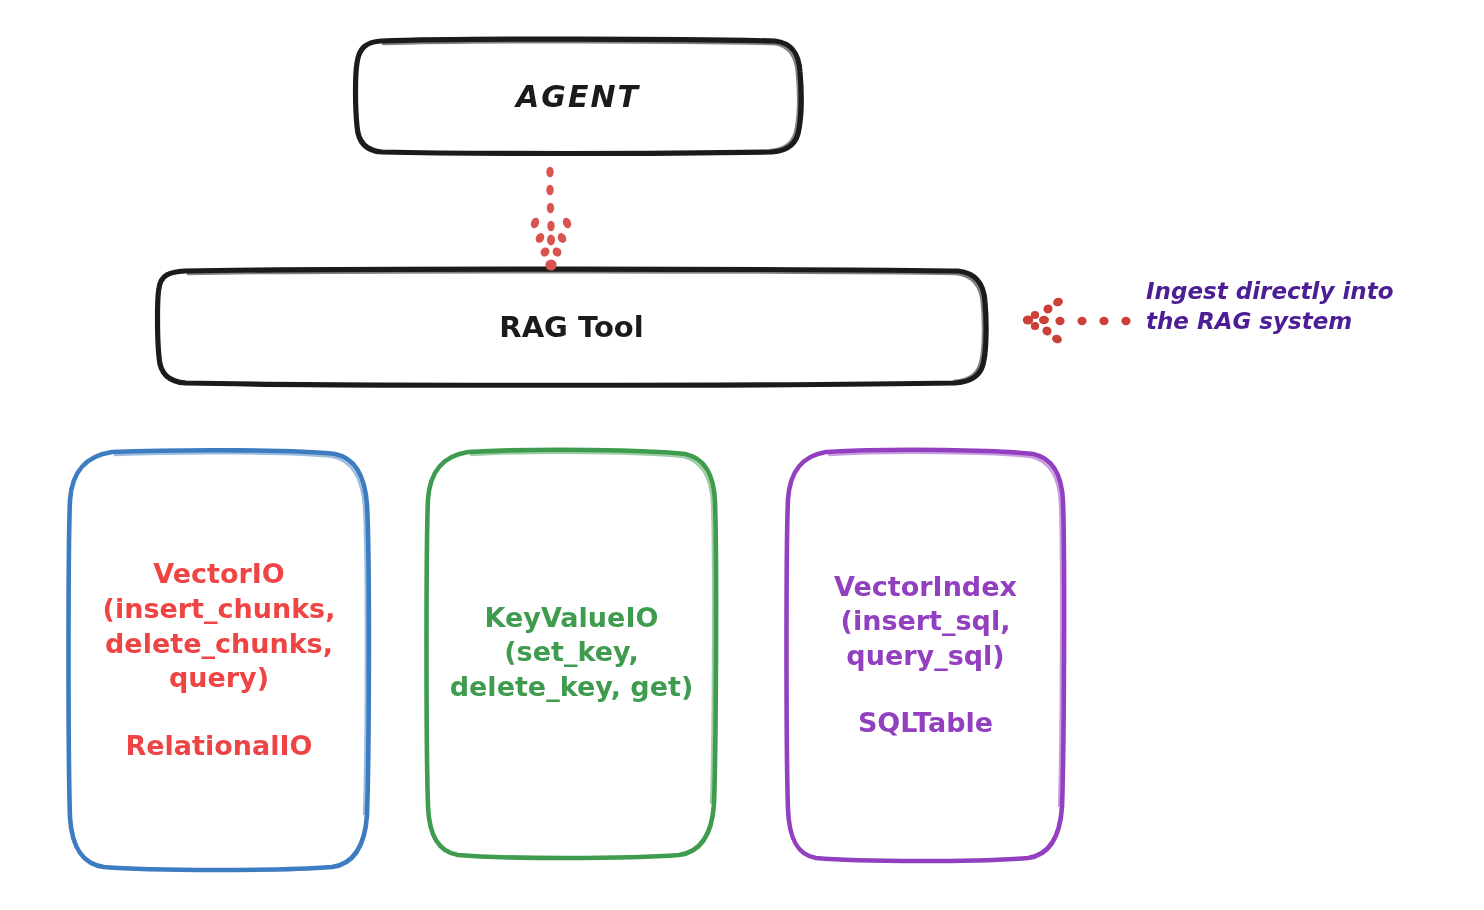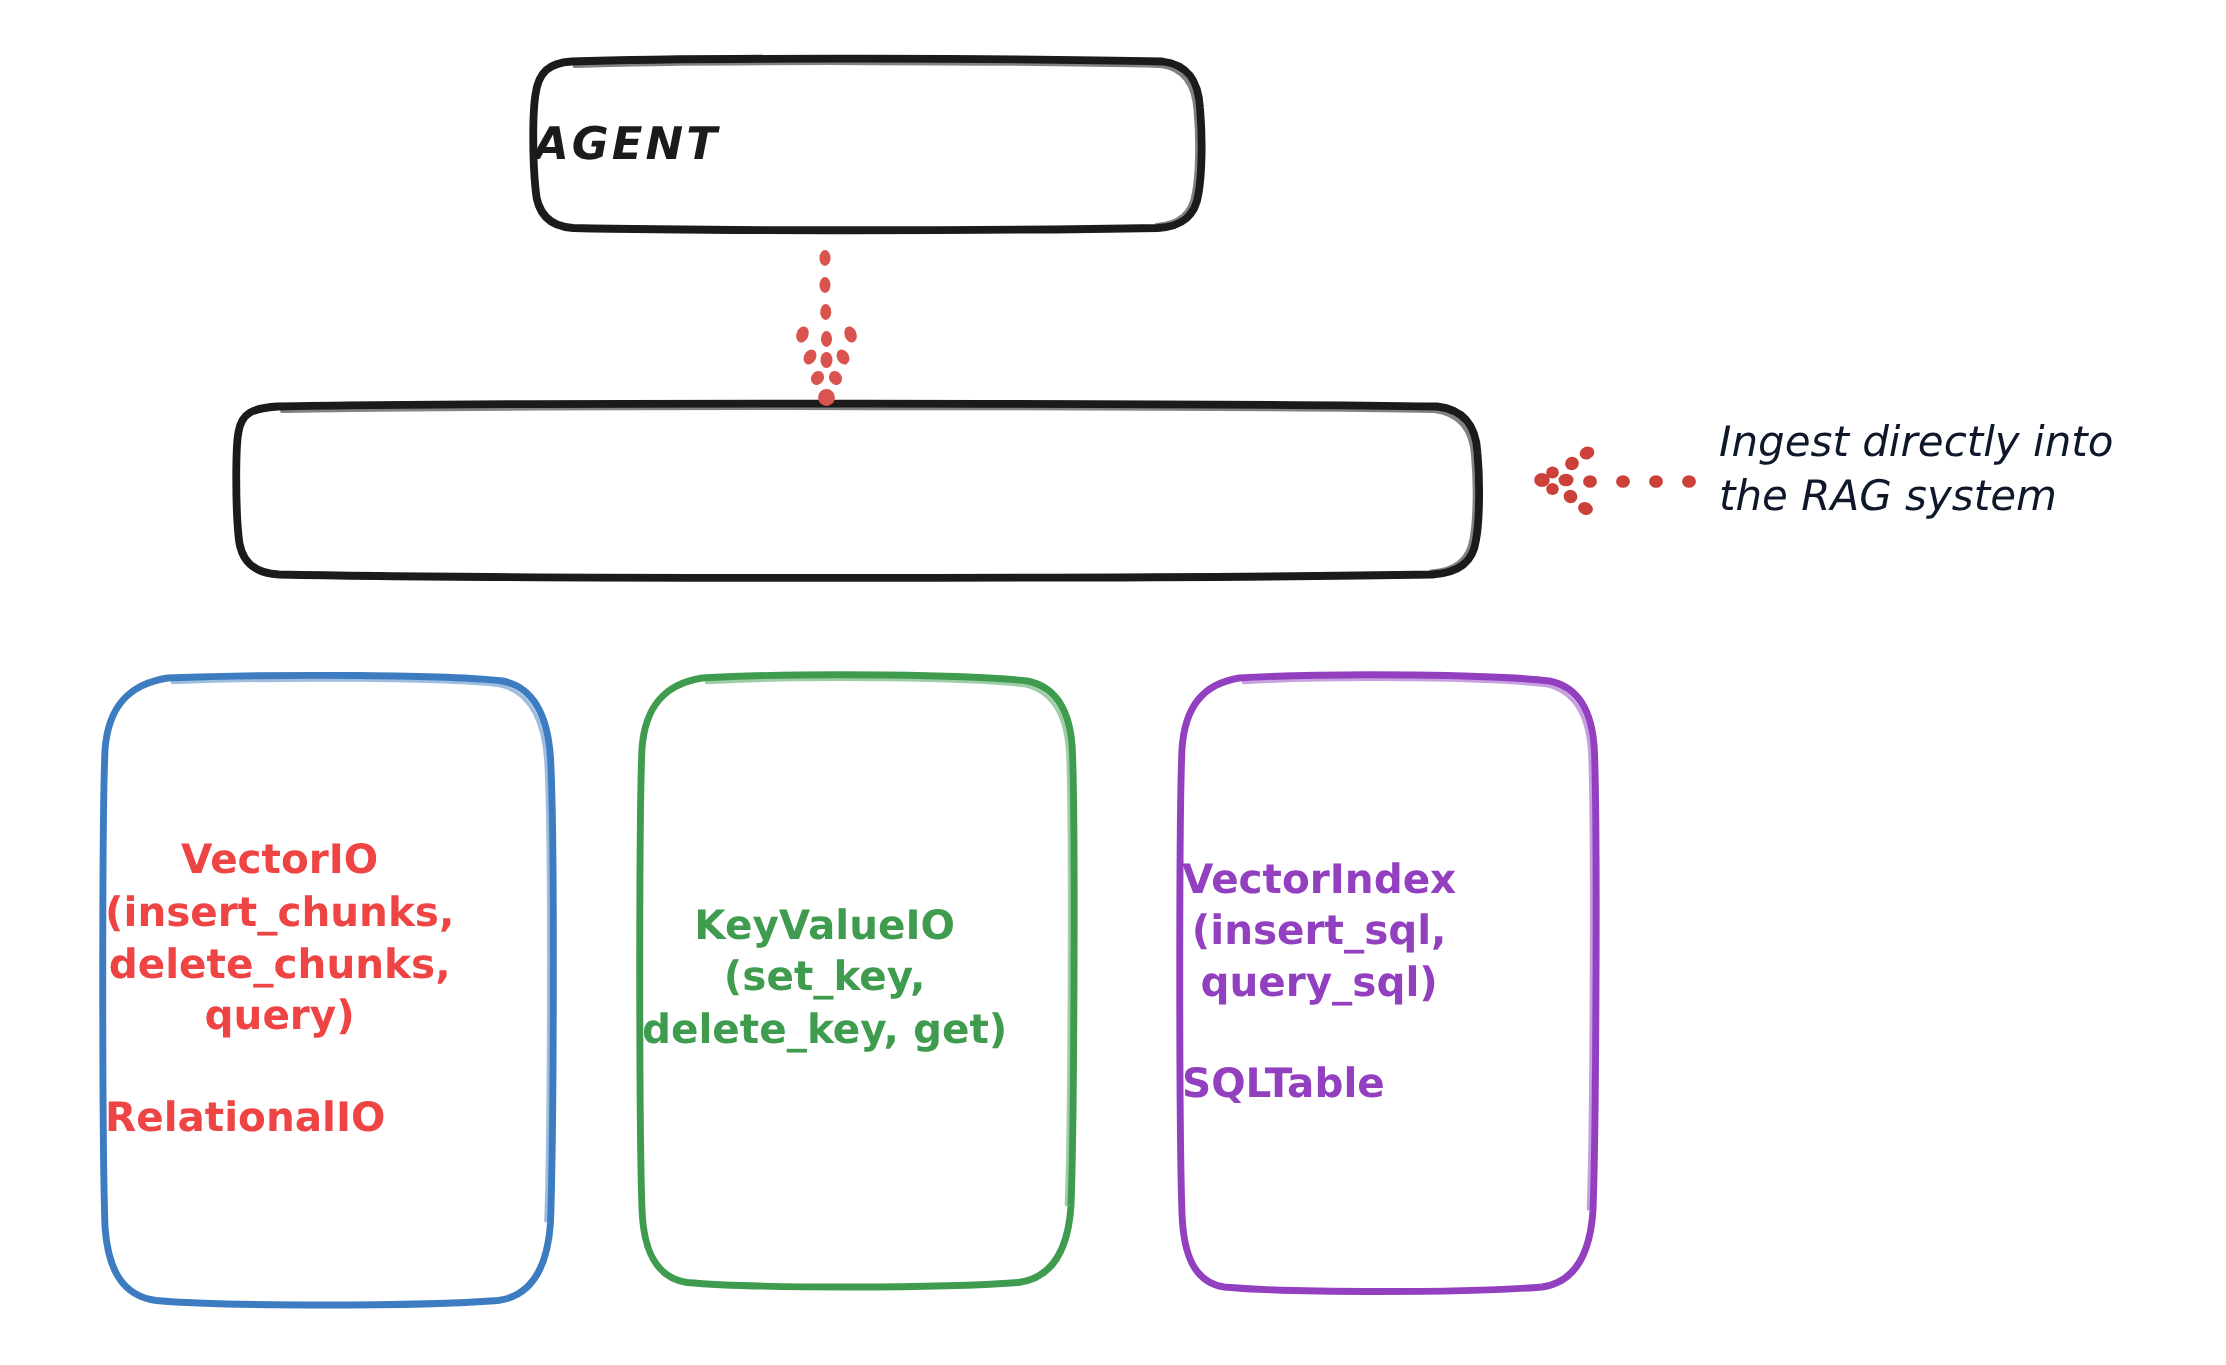--- a/index.html
+++ b/index.html
@@ -24,21 +24,21 @@
     left: 0;
     width: 1484px;
     height: 910px;
     pointer-events: none;
   }
   .node {
     position: absolute;
     box-sizing: border-box;
     display: flex;
     flex-direction: column;
-    align-items: flex-start;
+    align-items: center;
     justify-content: center;
     text-align: center;
     background: transparent;
   }
   .node-label {
     font-family: "DejaVu Sans", sans-serif;
     white-space: pre-line;
   }
 
   
@@ -109,25 +109,25 @@
   #relational-io-node .api-label,
   #relational-io-node .index-label { color: #9240c0; }
 
   
   #ingest-annotation {
     position: absolute;
     left: 1146px;
     top: 277px;
     width: 330px;
     text-align: left;
-    font-size: 28px;
-    font-weight: 400;
+    font-size: 23px;
+    font-weight: 700;
     line-height: 1.3;
     font-style: italic;
-    color: #0f172a;
+    color: #4c1d95;
     white-space: pre-line;
   }
 </style>
 </head>
 <body>
 
 <div id="canvas">
 
   <svg class="svg-layer" viewBox="0 0 1484 910" xmlns="http://www.w3.org/2000/svg">
 
@@ -206,20 +206,23 @@
       <ellipse cx="1035" cy="315" rx="4.2" ry="4" fill="#cb4038"></ellipse>
       <ellipse cx="1035" cy="326" rx="4.2" ry="4" fill="#cb4038"></ellipse>
       <ellipse cx="1028" cy="320" rx="5.2" ry="4.6" fill="#cb4038"></ellipse>
     </g>
   </svg>
 
   <div class="node" id="agent-node">
     <div class="node-label">AGENT</div>
   </div>
 
+  <div class="node" id="rag-tool-node">
+    <div class="node-label">RAG Tool</div>
+  </div>
 
   <div class="node provider-card" id="vector-io-node">
     <div class="node-label api-label">VectorIO
 (insert_chunks,
 delete_chunks,
 query)</div>
     <div class="node-label index-label">RelationalIO</div>
   </div>
 
   <div class="node provider-card" id="key-value-io-node">

